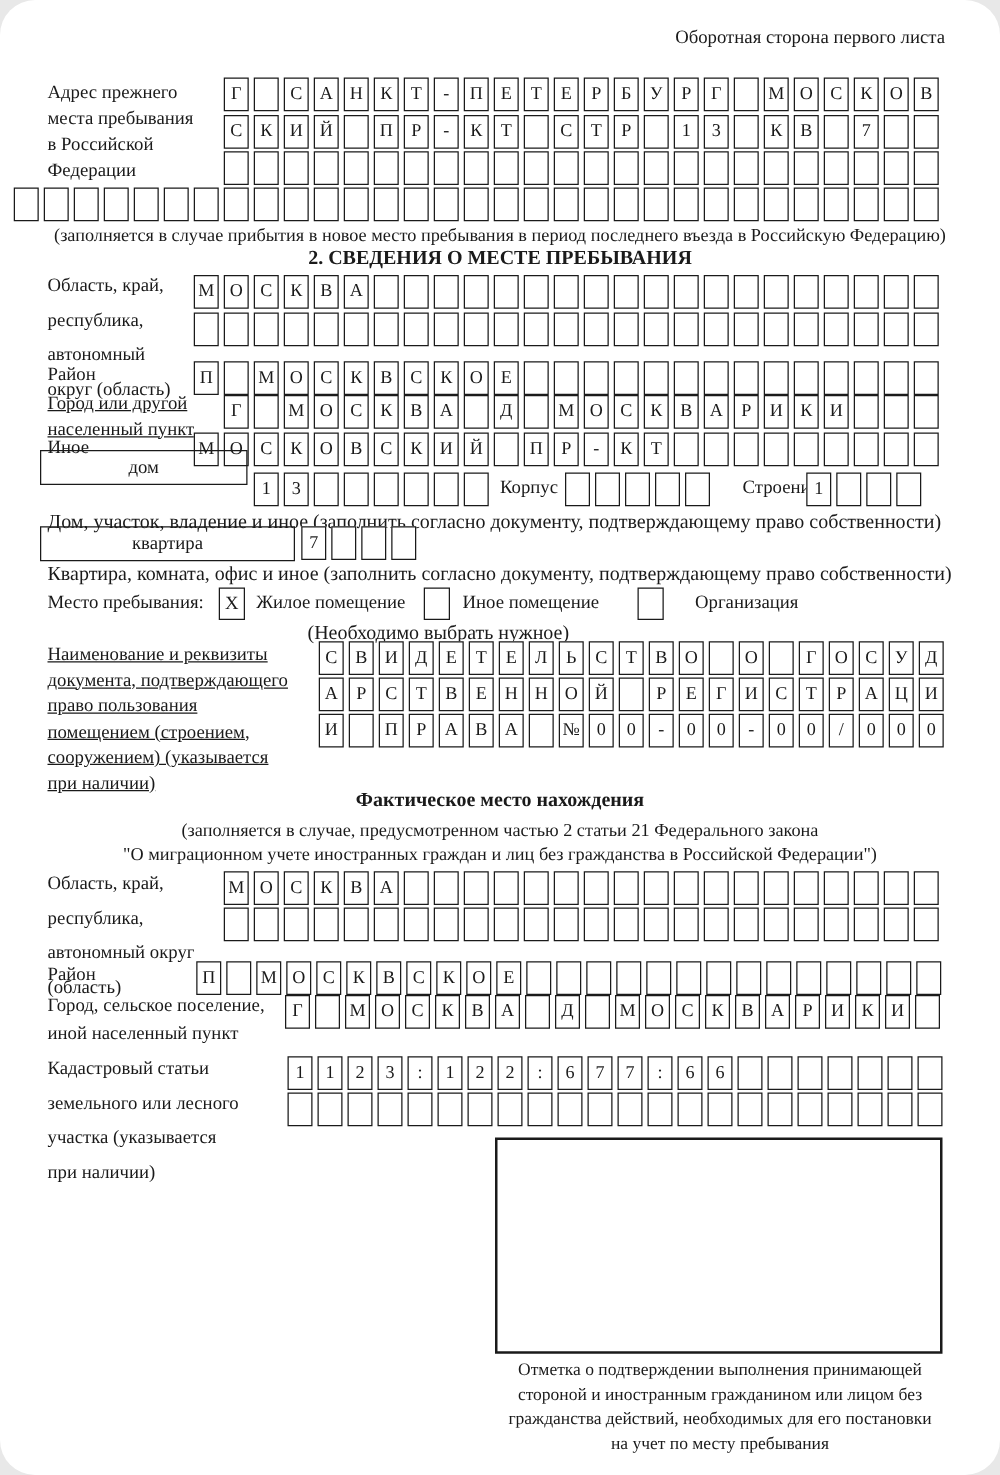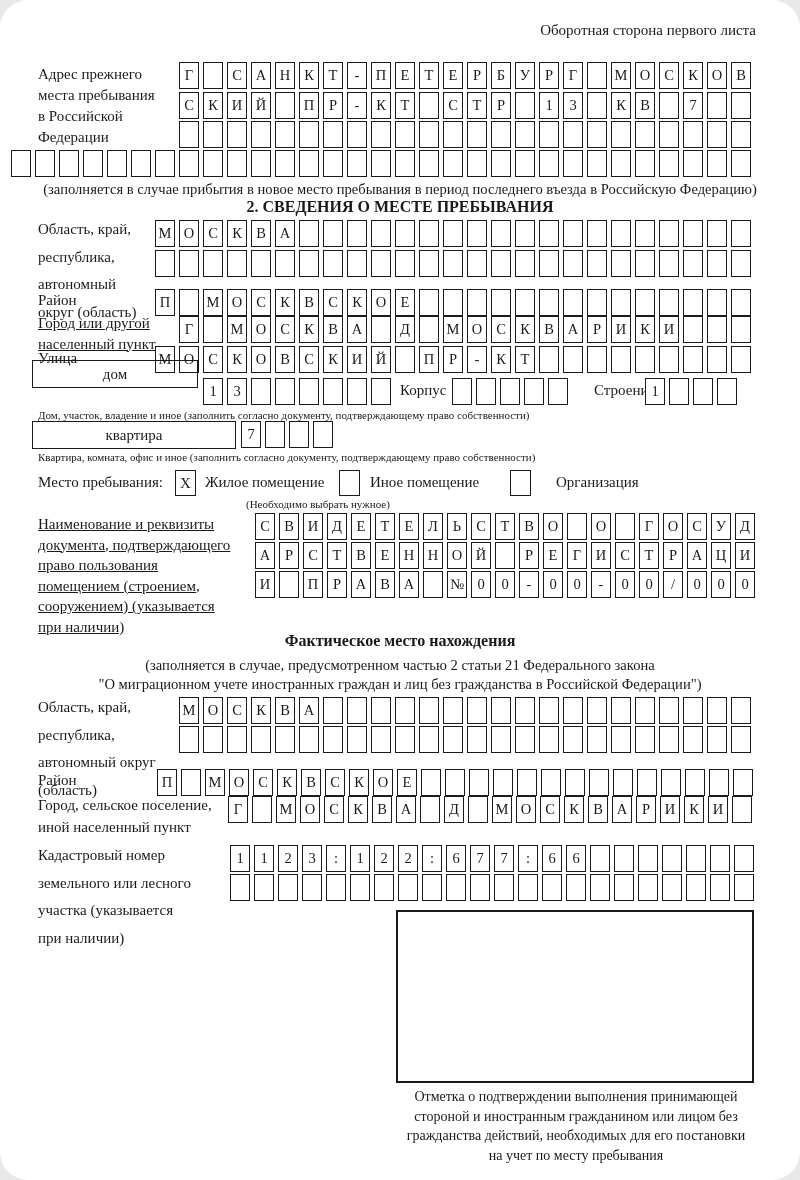--- a/index.html
+++ b/index.html
@@ -21,21 +21,21 @@
     font-size:14.5px; background:var(--paper);
   }
   .labelbox{
     box-sizing:border-box; border:1.8px solid var(--ink); height:28px;
     display:flex; align-items:center; justify-content:center; font-size:15px;
   }
   .cb{
     box-sizing:border-box; width:21px; height:26px; border:1.7px solid var(--ink);
     display:flex; align-items:center; justify-content:center; font-size:15px;
   }
-  .caption{font-size:11px; white-space:nowrap;}
+  .caption{font-size:16px; white-space:nowrap;}
   .title{font-weight:bold; font-size:16px; text-align:center; width:800px;}
   .centered{text-align:center; width:800px; font-size:14.6px; line-height:18.5px; white-space:pre-line;}
   .stampbox{box-sizing:border-box; border:2px solid var(--ink); background:var(--paper);}
   .stampcap{font-size:14px; line-height:19.5px; text-align:center; white-space:pre-line;}
   .inline-lbl{font-size:15px; white-space:nowrap;}
 </style>
 </head>
 <body>
 
 <div id="page">
@@ -271,21 +271,21 @@
       <span class="cell">А</span>
       <span class="cell">Р</span>
       <span class="cell">И</span>
       <span class="cell">К</span>
       <span class="cell">И</span>
       <span class="cell"></span>
       <span class="cell"></span>
       <span class="cell"></span>
     </div>
 
-  <div class="abs inline-lbl" style="left:38px; top:350px;">Улица</div>
+  <div class="abs inline-lbl" style="left:38px; top:350px;">Иное</div>
   <div class="boxrow" style="left:155px; top:346px;">
       <span class="cell">М</span>
       <span class="cell">О</span>
       <span class="cell">С</span>
       <span class="cell">К</span>
       <span class="cell">О</span>
       <span class="cell">В</span>
       <span class="cell">С</span>
       <span class="cell">К</span>
       <span class="cell">И</span>
@@ -539,21 +539,21 @@
       <span class="cell">К</span>
       <span class="cell">В</span>
       <span class="cell">А</span>
       <span class="cell">Р</span>
       <span class="cell">И</span>
       <span class="cell">К</span>
       <span class="cell">И</span>
       <span class="cell"></span>
     </div>
 
-  <div class="abs lbl lh27" style="left:38px; top:842px; width:180px;">Кадастровый номер
+  <div class="abs lbl lh27" style="left:38px; top:842px; width:180px;">Кадастровый статьи
 земельного или лесного
 участка (указывается
 при наличии)</div>
   <div class="boxrow" style="left:230px; top:845px;">
       <span class="cell">1</span>
       <span class="cell">1</span>
       <span class="cell">2</span>
       <span class="cell">3</span>
       <span class="cell">:</span>
       <span class="cell">1</span>

